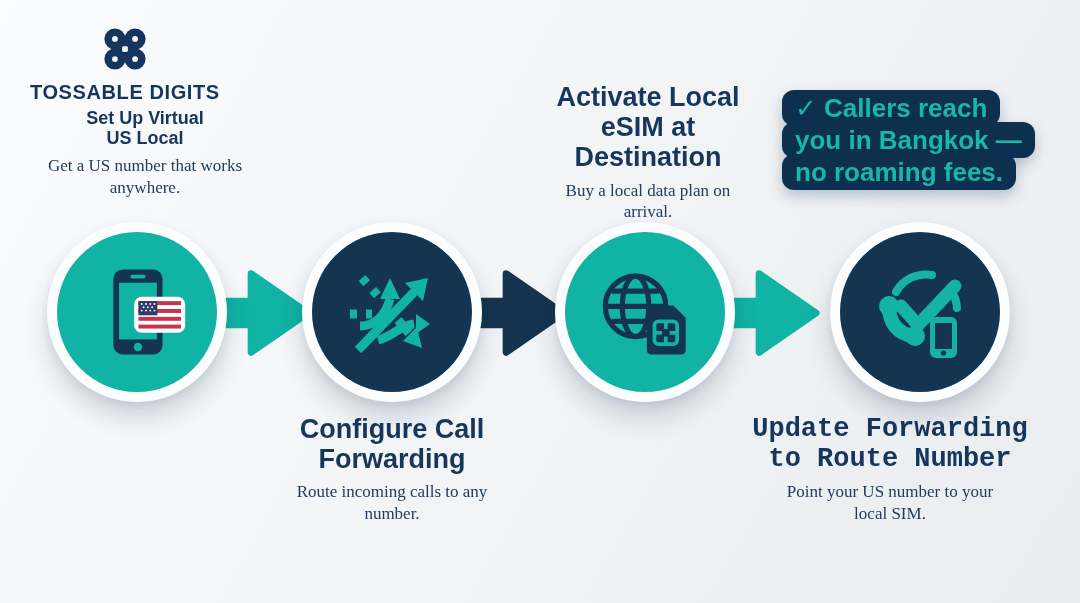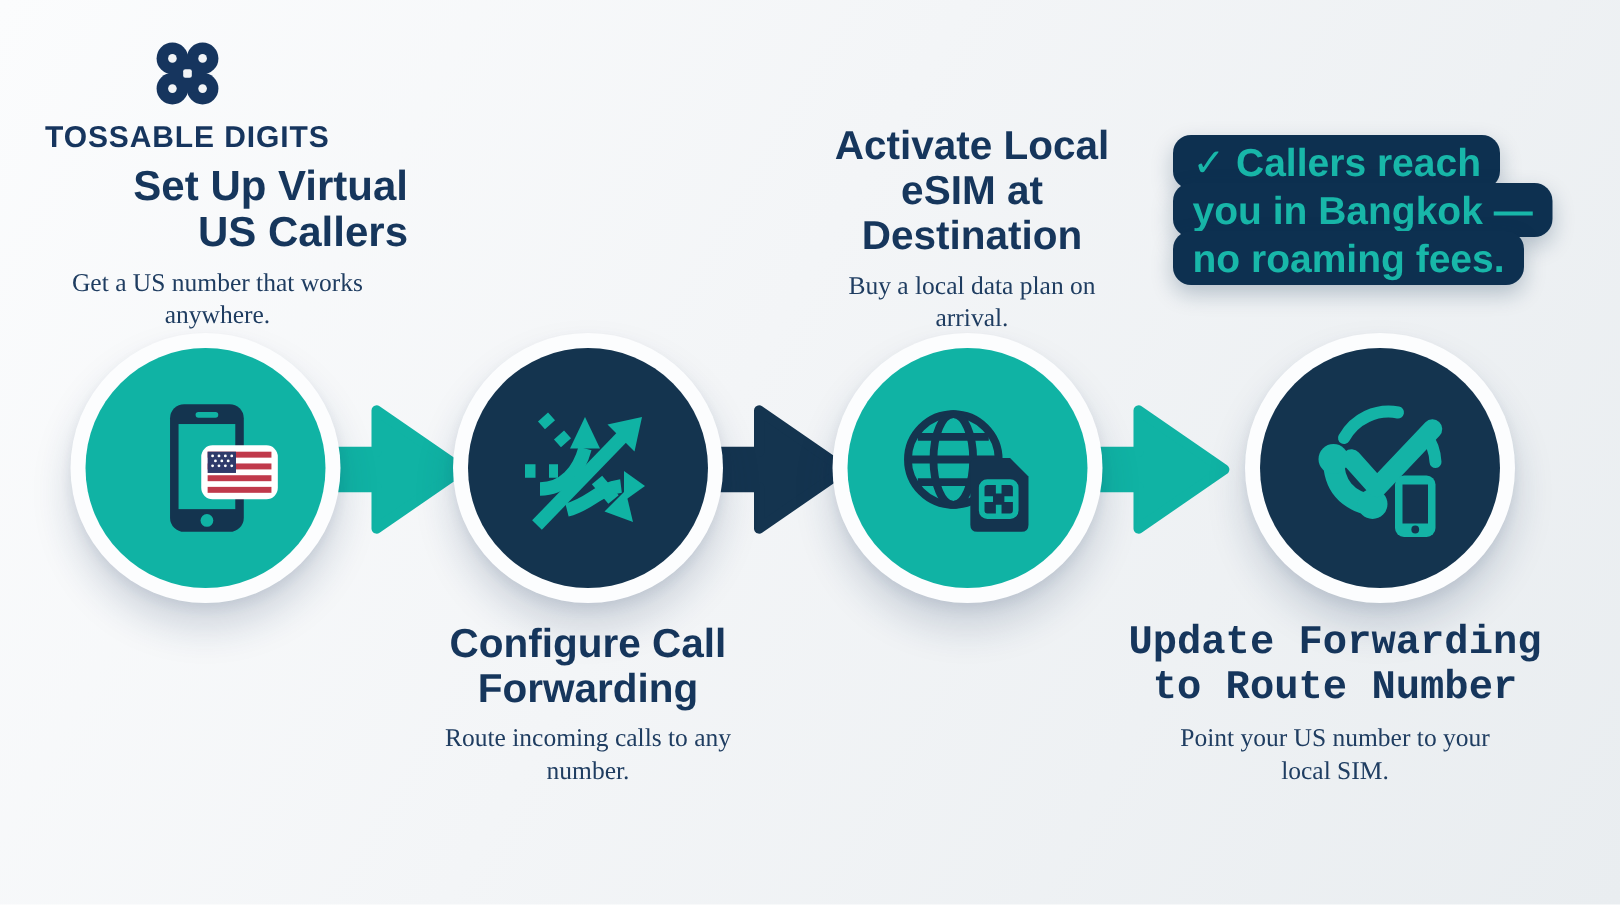--- a/index.html
+++ b/index.html
@@ -10,21 +10,21 @@
     background:linear-gradient(120deg,#fbfcfd 0%,#f3f5f7 45%,#e9edf0 100%);
   }
   
   .logo { position:absolute; left:30px; top:26px; display:flex; align-items:center; gap:9px;flex-direction:column; }
   .logo-text { font-size:20px; font-weight:800; letter-spacing:.6px; color:#16355e; }
   
   .stepText { position:absolute; text-align:center; }
   .stepTitle { font-weight:800; color:#16365c; line-height:1.12; }
   .stepTitle span { display:block; }
   .stepSub { margin-top:7px; font-size:17px; font-weight:500; color:#1f3d61; line-height:1.28;font-family:Liberation Serif, serif; }
-  .t1 { left:18px;  top:108px; width:254px; }  .t1 .stepTitle{font-size:28px;text-align:right;}
+  .t1 { left:18px;  top:108px; width:254px; }  .t1 .stepTitle{font-size:18px;}
   .t3 { left:523px; top:82px;  width:250px; }  .t3 .stepTitle{font-size:27px;}
   .b2 { left:252px; top:414px; width:280px; }  .b2 .stepTitle{font-size:27px;}
   .b4 { left:728px; top:414px; width:324px; }  .b4 .stepTitle{font-size:27px;font-family:Liberation Mono, monospace;}
   .t1 .stepSub,.b2 .stepSub { padding:0 26px; }
   .t3 .stepSub { padding:0 18px; }
   .b4 .stepSub { padding:0 48px; }
   
   .badge { position:absolute; left:782px; top:94px; width:280px; text-align:left; line-height:0; }
   .badge span {
     display:inline-block; background:#0d3050; color:#18b7a9;
@@ -74,21 +74,21 @@
 
   <div class="badge">
     <span>✓ Callers reach</span>
     <span>you in Bangkok —</span>
     <span>no roaming fees.</span>
   </div>
 
   <div class="stepText t1">
     <div class="stepTitle">
       <span>Set Up Virtual</span>
-      <span>US Callers</span>
+      <span>US Local</span>
     </div>
     <div class="stepSub">Get a US number that works anywhere.</div>
   </div>
 
   <div class="stepText b2">
     <div class="stepTitle">
       <span>Configure Call</span>
       <span>Forwarding</span>
     </div>
     <div class="stepSub">Route incoming calls to any number.</div>

